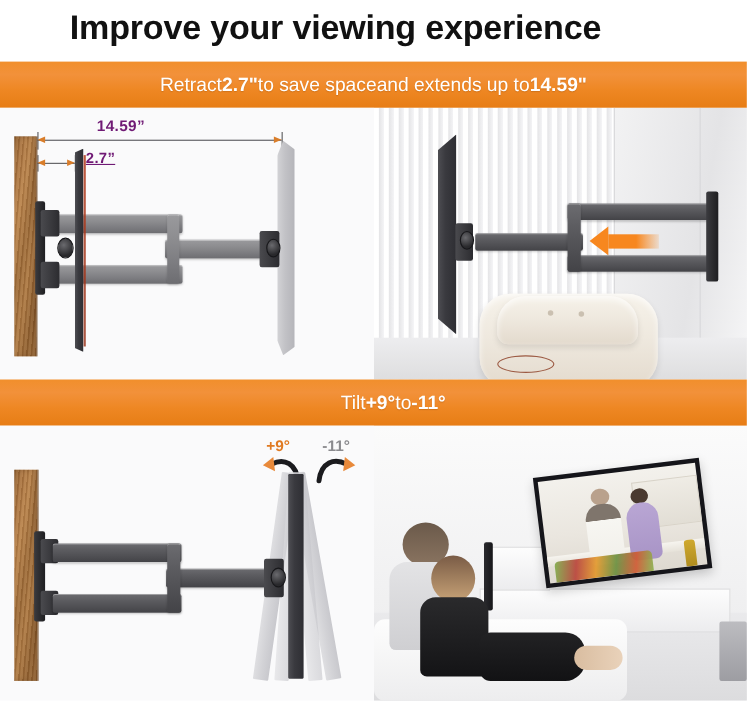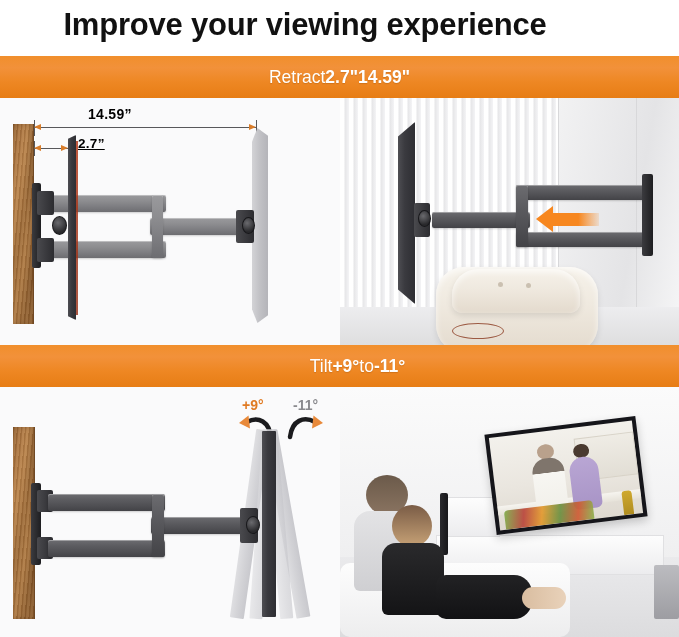--- a/index.html
+++ b/index.html
@@ -97,21 +97,21 @@
   }
   .tv-ghost.pale {
     background: linear-gradient(to right,#dcdcdf 0%, #cfcfd3 50%, #c4c4c9 100%);
     opacity: .92;
   }
 
   
   .dim-line { position: absolute; height: 1px; background: #58585b; }
   .dim-tick { position: absolute; width: 1px; background: #58585b; }
   .dim-label {
-    position: absolute; color: #000000; font-weight: bold;
+    position: absolute; color: #701a75; font-weight: bold;
     font-size: 14px; white-space: nowrap; letter-spacing: .3px;
   }
   .dim-label.small { font-size: 13.5px; }
   .arrow-l, .arrow-r {
     position: absolute; width: 0; height: 0;
     border-top: 3.5px solid transparent; border-bottom: 3.5px solid transparent;
   }
   .arrow-l { border-right: 7px solid #d97d2a; }
   .arrow-r { border-left: 7px solid #d97d2a; }
 
@@ -227,20 +227,21 @@
 </head>
 <body>
 
 <div class="page">
 
   <div class="title">Improve your viewing experience</div>
 
   <div class="banner one">
     <span>Retract </span>
     <b>2.7"</b>
+    <span> to save spaceand extends up to </span>
     <b>14.59"</b>
   </div>
 
   <div class="row one">
 
     <div class="panel left">
 
       <div class="dim-label" style="left:88px; top:8px;">14.59”</div>
       <div class="dim-line" style="left:34px; top:29px; width:222px;"></div>
       <div class="dim-tick" style="left:34px; top:22px; height:16px;"></div>

